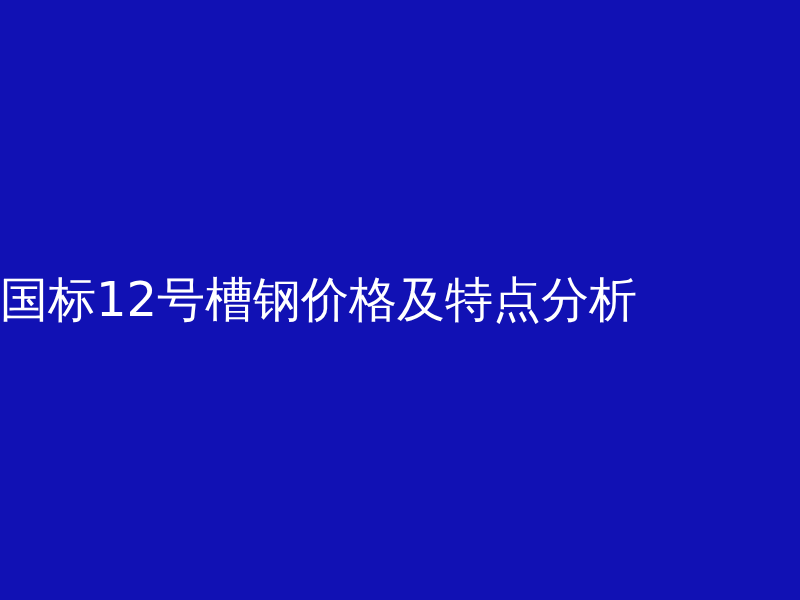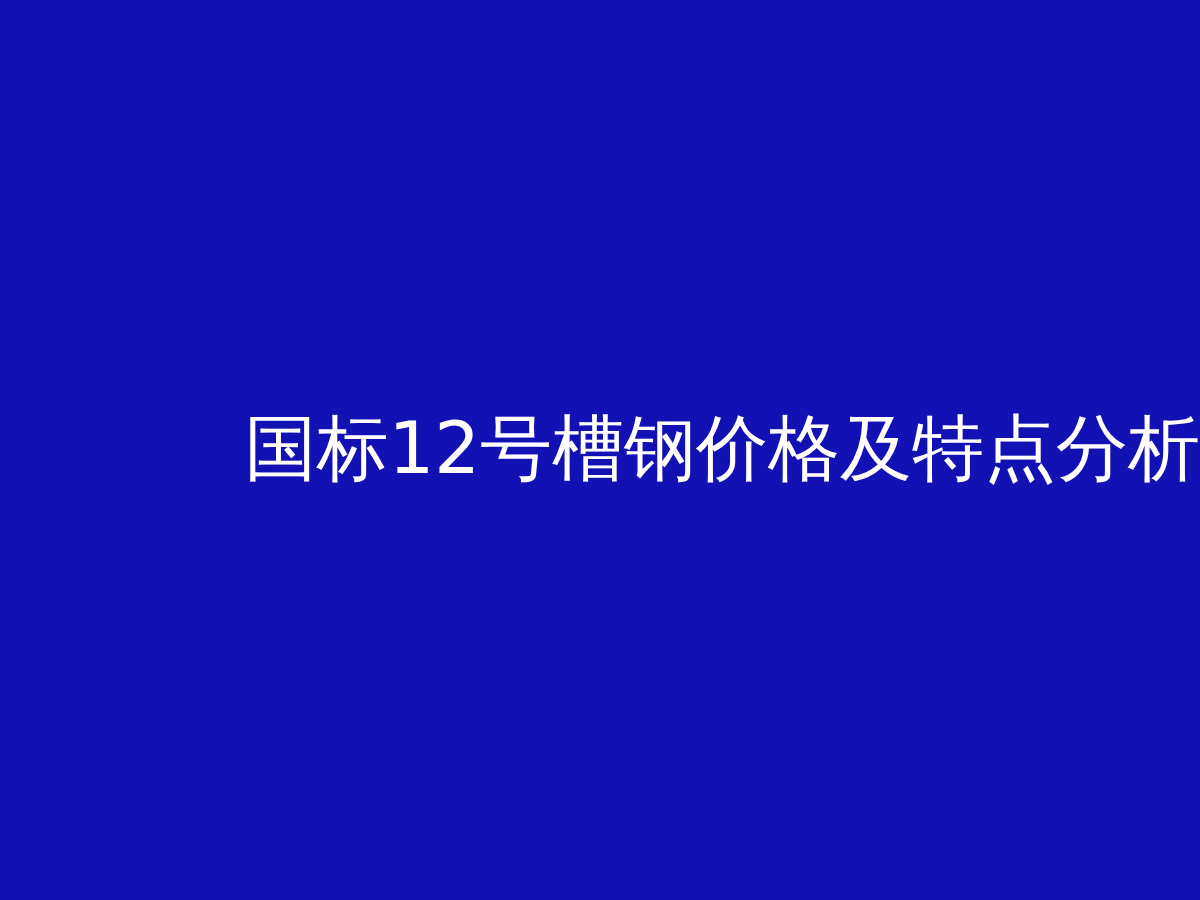--- a/index.html
+++ b/index.html
@@ -34,21 +34,21 @@
     width: 800px;
     height: 600px;
     display: flex;
     align-items: center;
     justify-content: center;
   }
 
   #slide-title {
     display: block;
     width: 100%;
-    text-align: right;
+    text-align: left;
     color: #ffffff;
     font-family: "DejaVu Sans", "Liberation Sans", sans-serif;
     font-size: 48px;
     font-weight: 400;
     line-height: 1.2;
     letter-spacing: 0px;
     white-space: nowrap;
     
     transform: translateY(0px);
   }

